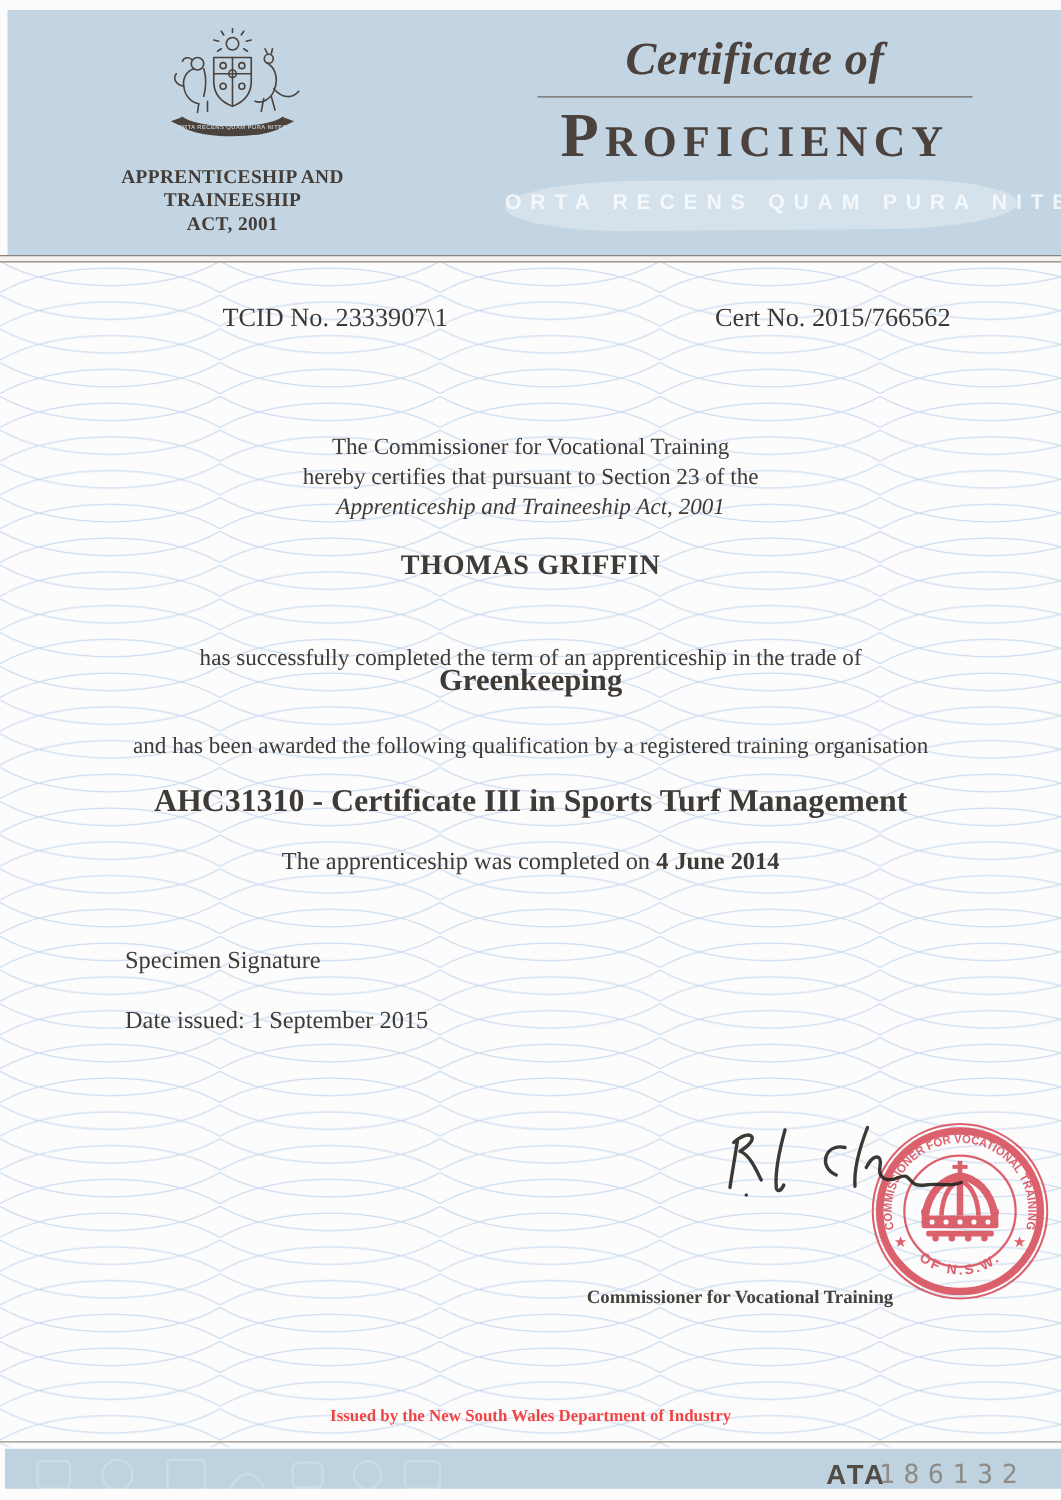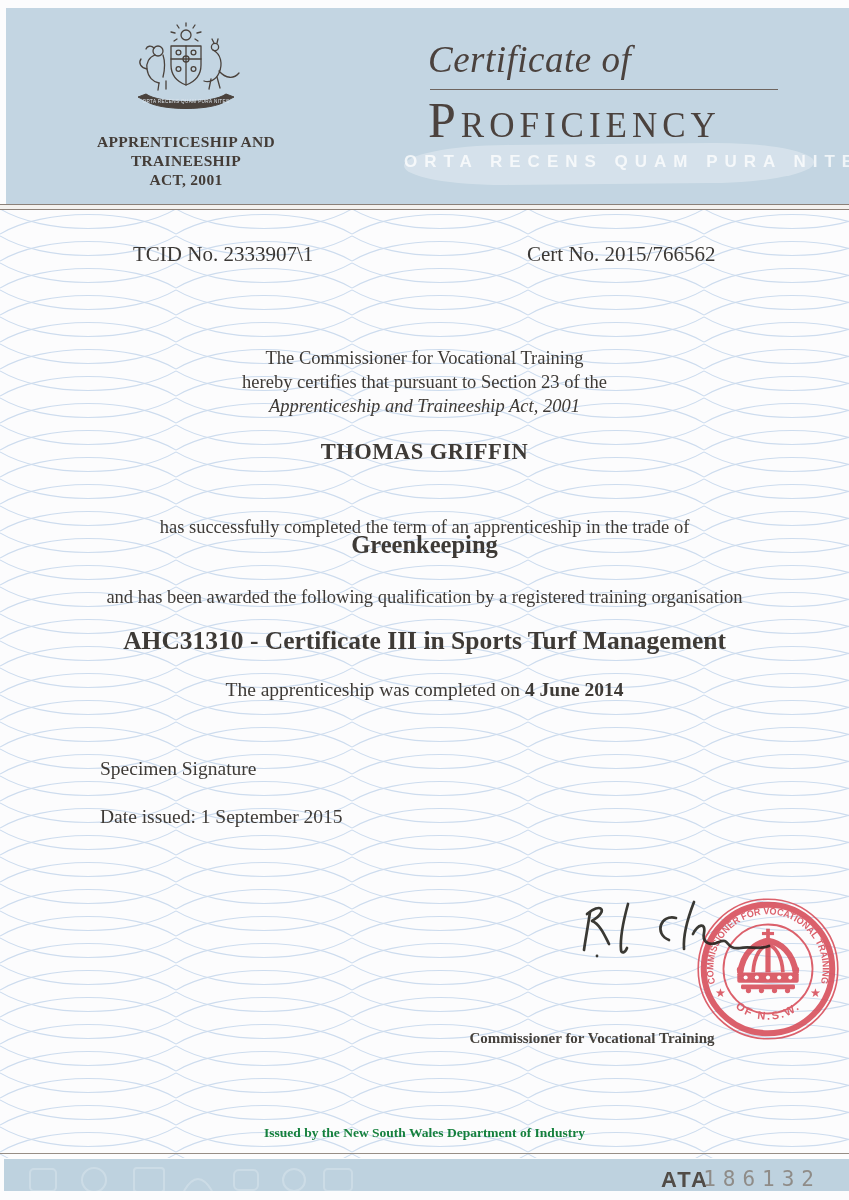--- a/index.html
+++ b/index.html
@@ -17,21 +17,21 @@
     position:absolute;left:0;right:0;top:204px;height:4px;
     border-top:1.5px solid #8b8179;border-bottom:1.5px solid #8b8179;
     background:#f4f2ef;z-index:2;
   }
   .arms-block{position:absolute;left:58px;top:22px;width:256px;text-align:center;z-index:3;}
   .arms-svg{display:block;margin:0 auto;}
   .act-title{
     margin-top:6px;font-weight:bold;font-size:15.5px;line-height:19px;
     color:#433c37;letter-spacing:.3px;
   }
-  .head-right{position:absolute;left:428px;top:38px;width:352px;text-align:left;z-index:3;}
+  .head-right{position:absolute;left:428px;top:26px;width:352px;text-align:center;z-index:3;font-weight:bold;}
   .script-title{
     font-style:italic;font-size:37px;color:#4b423e;letter-spacing:.5px;
     font-family:"Liberation Serif", serif;
   }
   .title-divider{margin:8px auto 0;width:348px;border-top:1.5px solid #6e655f;}
   .main-title{
     margin-top:4px;font-variant:small-caps;text-transform:lowercase;
     font-size:50px;letter-spacing:5px;color:#4b423e;line-height:52px;
   }
   .main-title::first-letter{text-transform:uppercase;}
@@ -46,21 +46,21 @@
   }
   .band-watermark .motto{
     position:absolute;left:0;top:16px;width:410px;text-align:center;
     font-family:"Liberation Sans", sans-serif;font-weight:bold;
     font-size:17px;letter-spacing:7px;color:rgba(255,255,255,.75);
     white-space:nowrap;
   }
   
   .lattice{position:absolute;left:0;top:208px;z-index:0;}
   
-  .refnum{position:absolute;font-size:21px;color:#3b3835;z-index:3;}
+  .refnum{position:absolute;font-size:21px;color:#3b3835;z-index:3;margin-left:45px;}
   .tcid{left:133px;top:242px;}
   .cert{left:527px;top:242px;}
   
   .cline{position:absolute;left:0;right:0;text-align:center;z-index:3;}
   .intro{top:346px;font-size:18.5px;line-height:24px;}
   .intro .it{font-style:italic;}
   .recipient{top:439px;font-size:22.5px;font-weight:bold;letter-spacing:.5px;}
   .l4{top:489px;font-size:18.5px;margin-top:28px;}
   .trade{top:531px;font-size:24.5px;font-weight:bold;}
   .l5{top:587px;font-size:18.5px;}
@@ -73,21 +73,21 @@
   
   .stamp-svg{position:absolute;left:682px;top:883px;z-index:4;}
   .sig-svg{position:absolute;left:572px;top:892px;z-index:5;}
   .commissioner-label{
     position:absolute;left:438px;top:1030px;width:308px;text-align:center;
     font-size:15px;font-weight:bold;color:#45413c;z-index:3;
   }
   
   .issued-by{
     position:absolute;left:0;right:0;top:1125px;text-align:center;
-    font-size:13.5px;font-weight:bold;color:#15803d;z-index:3;
+    font-size:13.5px;font-weight:bold;color:#ef4444;z-index:3;
   }
   .footer-rule{position:absolute;left:0;right:0;top:1153px;border-top:1.2px solid #968d85;z-index:2;}
   .footer-strip{
     position:absolute;left:4px;right:0;top:1159px;height:32px;
     background:#bed2df;z-index:3;overflow:hidden;
   }
   .strip-ghost{position:absolute;left:20px;top:6px;width:560px;height:30px;opacity:.5;}
   .ata{
     position:absolute;right:140px;top:8px;
     font-family:"Liberation Sans", sans-serif;font-weight:bold;

